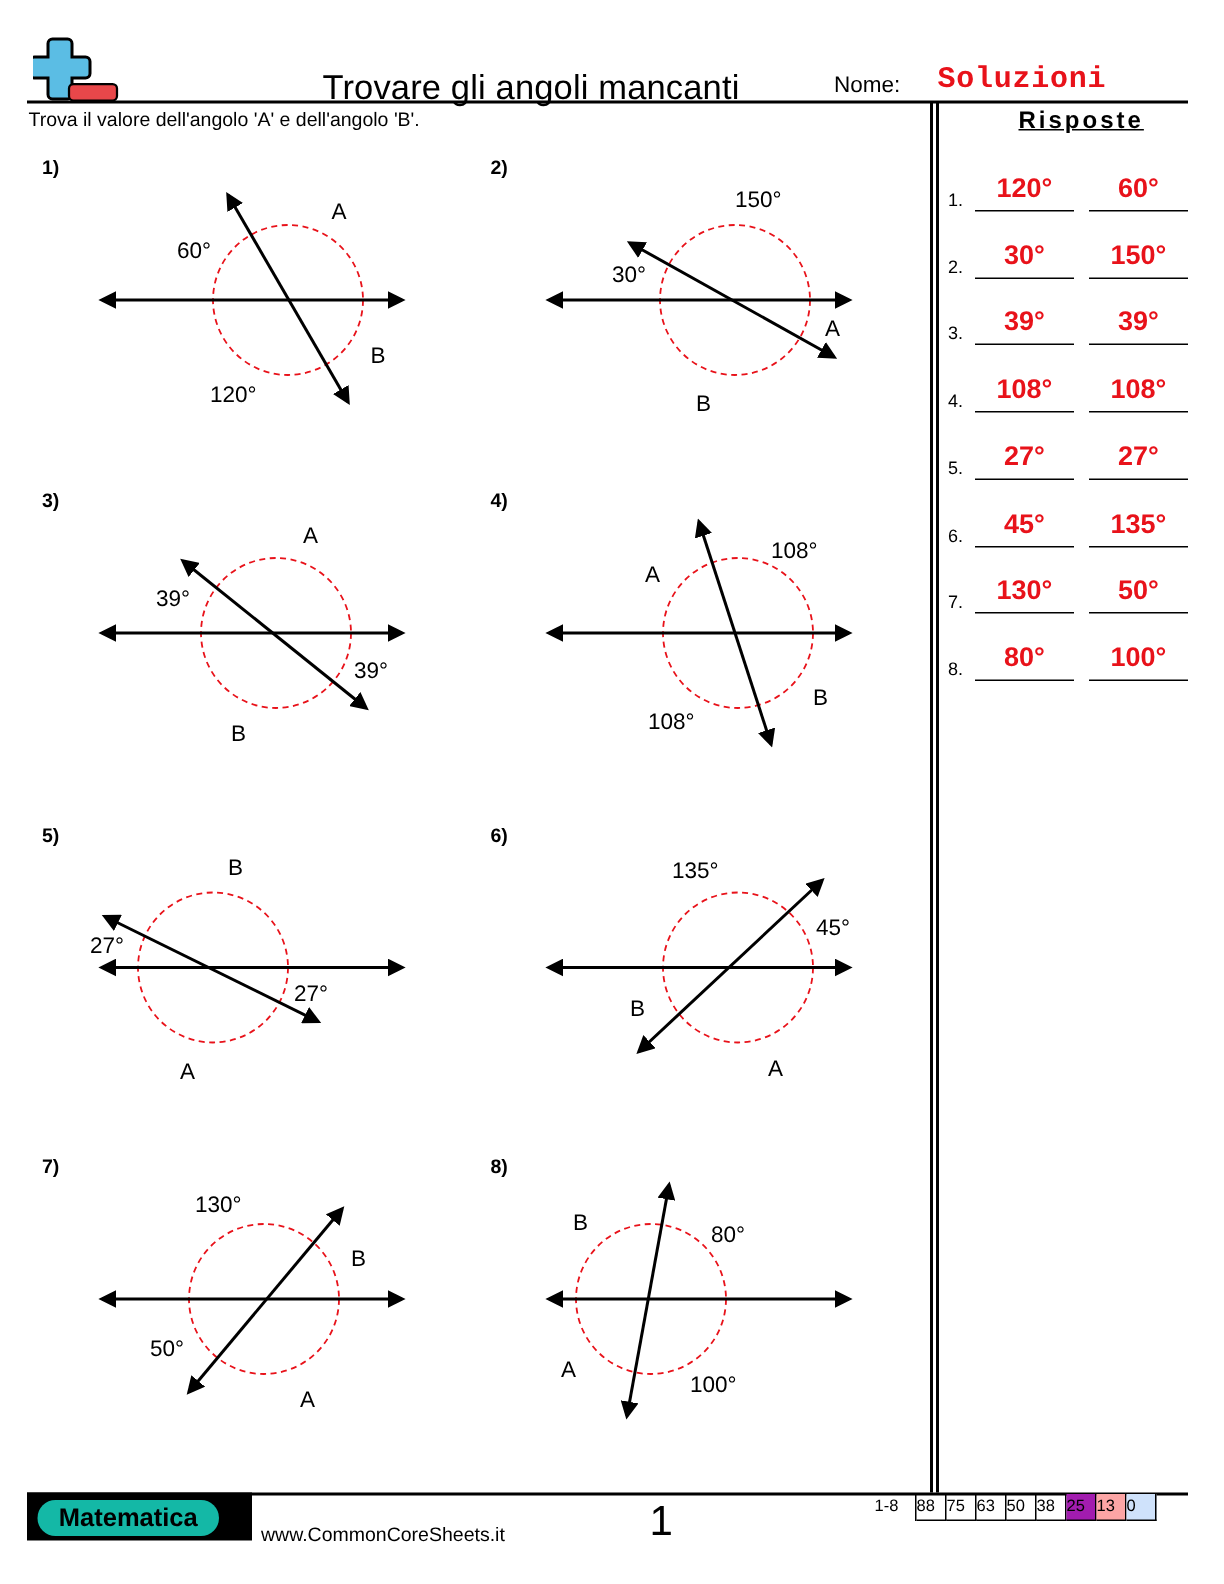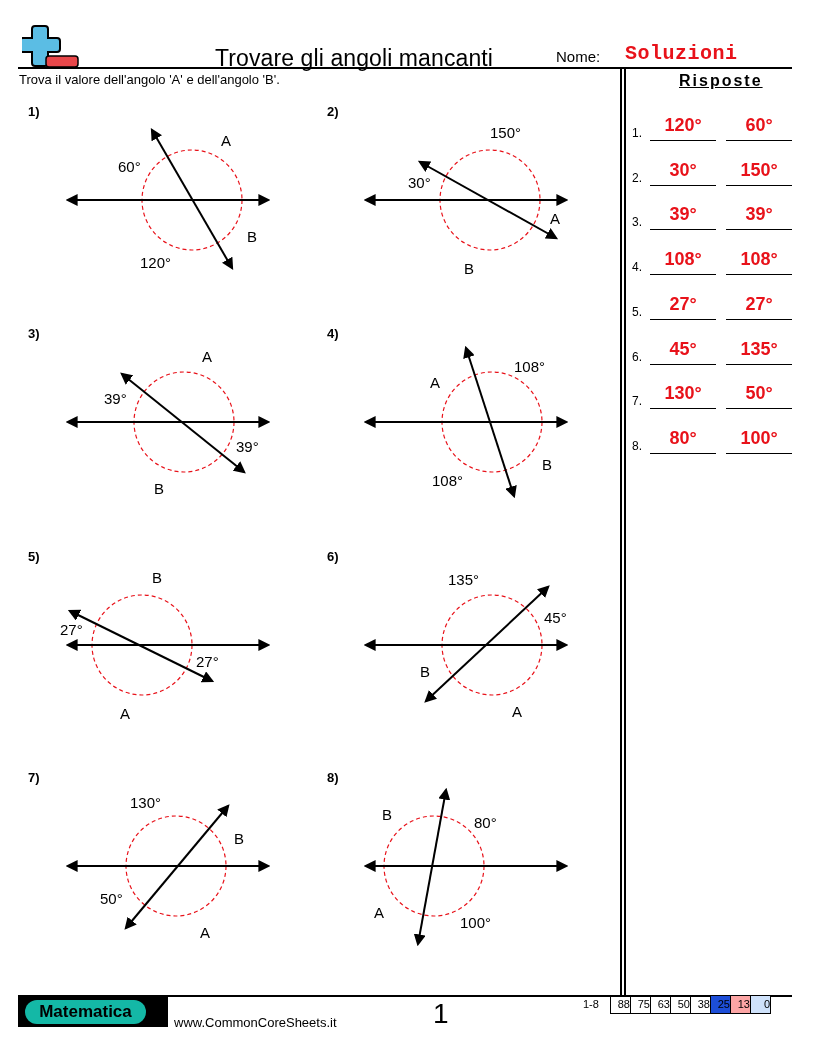--- a/index.html
+++ b/index.html
@@ -31,21 +31,21 @@
   
   #footer-rule { left: 18px; top: 995px; width: 774px; height: 1.5px; background: #000; }
   #brand-box { left: 18px; top: 995px; width: 150px; height: 32px; background: #000; }
   #brand-pill { left: 25px; top: 1000px; width: 121px; height: 24px; background: #14b8a6; border-radius: 12px;
                 font-size: 17px; font-weight: bold; text-align: center; line-height: 24px; }
   #site-url { left: 174px; top: 1015px; font-size: 13px; text-align: center; }
   #page-number { left: 433px; top: 998px; font-size: 28px; }
   #score-label { left: 583px; top: 998px; font-size: 11px; }
   #score-table { left: 610px; top: 996px; display: flex; border-left: 1px solid #000; }
   .score-cell { width: 19px; height: 17px; border-right: 1px solid #000; border-bottom: 1px solid #000;
-                font-size: 11px; text-align: right; line-height: 17px; }
+                font-size: 11px; text-align: left; line-height: 17px; }
 </style>
 </head>
 <body>
 
 <svg id="logo" class="abs" viewBox="0 0 58 44">
   <path d="M10 2 h10 a3 3 0 0 1 3 3 v9 h9 a3 3 0 0 1 3 3 v8 a3 3 0 0 1 -3 3 h-9 v11 a3 3 0 0 1 -3 3 h-10 a3 3 0 0 1 -3 -3 v-11 h-9 a3 3 0 0 1 -3 -3 v-8 a3 3 0 0 1 3 -3 h9 v-9 a3 3 0 0 1 3 -3 z" transform="translate(3,0)" fill="#5bbde4" stroke="#000" stroke-width="2"></path>
   <rect x="24" y="32" width="32" height="11" rx="3" fill="#e8474a" stroke="#000" stroke-width="1.5"></rect>
 </svg>
 <div id="title" class="abs">Trovare gli angoli mancanti</div>
 <div id="nome-label" class="abs">Nome:</div>
@@ -198,16 +198,16 @@
 <div id="brand-pill" class="abs">Matematica</div>
 <div id="site-url" class="abs">www.CommonCoreSheets.it</div>
 <div id="page-number" class="abs">1</div>
 <div id="score-label" class="abs">1-8</div>
 <div id="score-table" class="abs">
   <div class="score-cell">88</div>
   <div class="score-cell">75</div>
   <div class="score-cell">63</div>
   <div class="score-cell">50</div>
   <div class="score-cell">38</div>
-  <div class="score-cell" style="background:#1d4ed8">25</div>
+  <div class="score-cell" style="background:#a21caf">25</div>
   <div class="score-cell" style="background:#fca5a5">13</div>
   <div class="score-cell" style="background:#cfe2fb">0</div>
 </div>
 
 </body></html>

